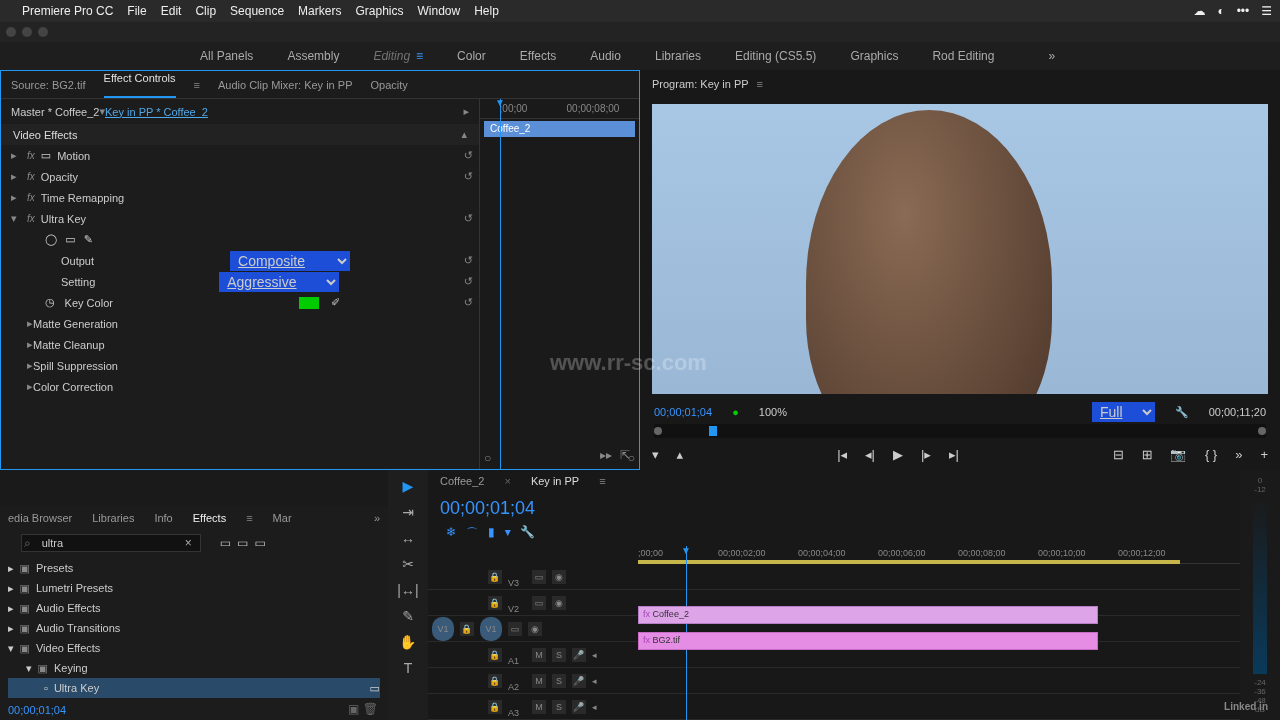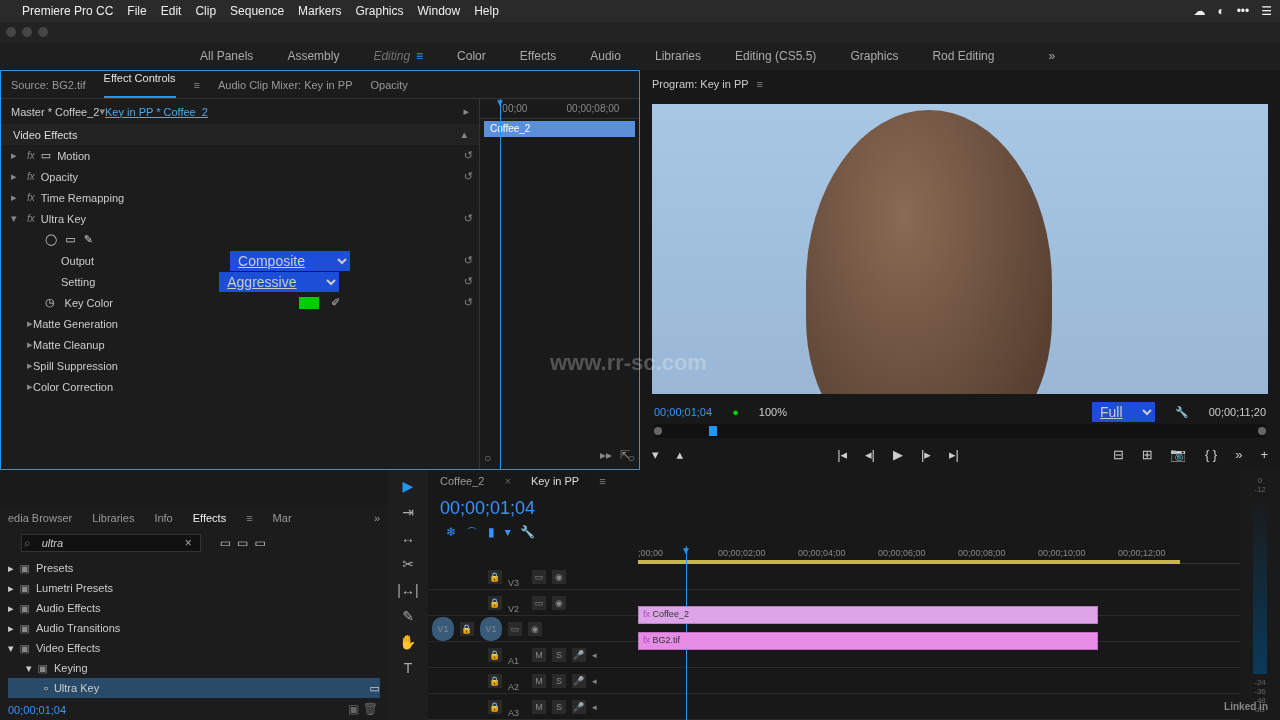--- a/index.html
+++ b/index.html
@@ -45,21 +45,21 @@
 .prog-info .fit { margin-left:auto;}
 .prog-info .tc2 { color:#ccc;}
 .transport { height:32px; display:flex; align-items:center; justify-content:center; gap:18px; color:#ccc; font-size:13px; padding:0 12px;}
 .transport .gap{flex:1}
 
 .lower { display:flex; height:250px;}
 .left-low { width:388px; background:#1c1c1c; display:flex; flex-direction:column;margin-top:36px;}
 .left-tabs { height:24px; display:flex; align-items:center; gap:20px; padding:0 8px; font-size:11px; color:#999;}
 .left-tabs .active{color:#eee;}
 .searchrow { display:flex; align-items:center; padding:4px 8px; gap:6px;}
-.searchrow input { background:#111; border:1px solid #333; color:#ccc; font-size:11px; padding:2px 18px 2px 20px; width:180px;font-style:italic;}
+.searchrow input { background:#111; border:1px solid #333; color:#ccc; font-size:11px; padding:2px 18px 2px 20px; width:180px;}
 .searchrow .x{color:#aaa; position:relative; left:-22px;}
 .tree { flex:1; overflow:auto; padding:2px 8px;}
 .tree .item { display:flex; align-items:center; height:20px; gap:6px; font-size:11px; color:#ccc;}
 .tree .folder{color:#888;}
 .tree .item.sel { background:#2a4a6a;}
 .tree .indent1{padding-left:18px;}
 .tree .indent2{padding-left:36px;}
 
 .tools { width:40px; background:#1e1e1e; display:flex; flex-direction:column; align-items:center; gap:10px; padding-top:8px; color:#aaa; font-size:14px;}
 .tools .sel{color:#2196f3;}

